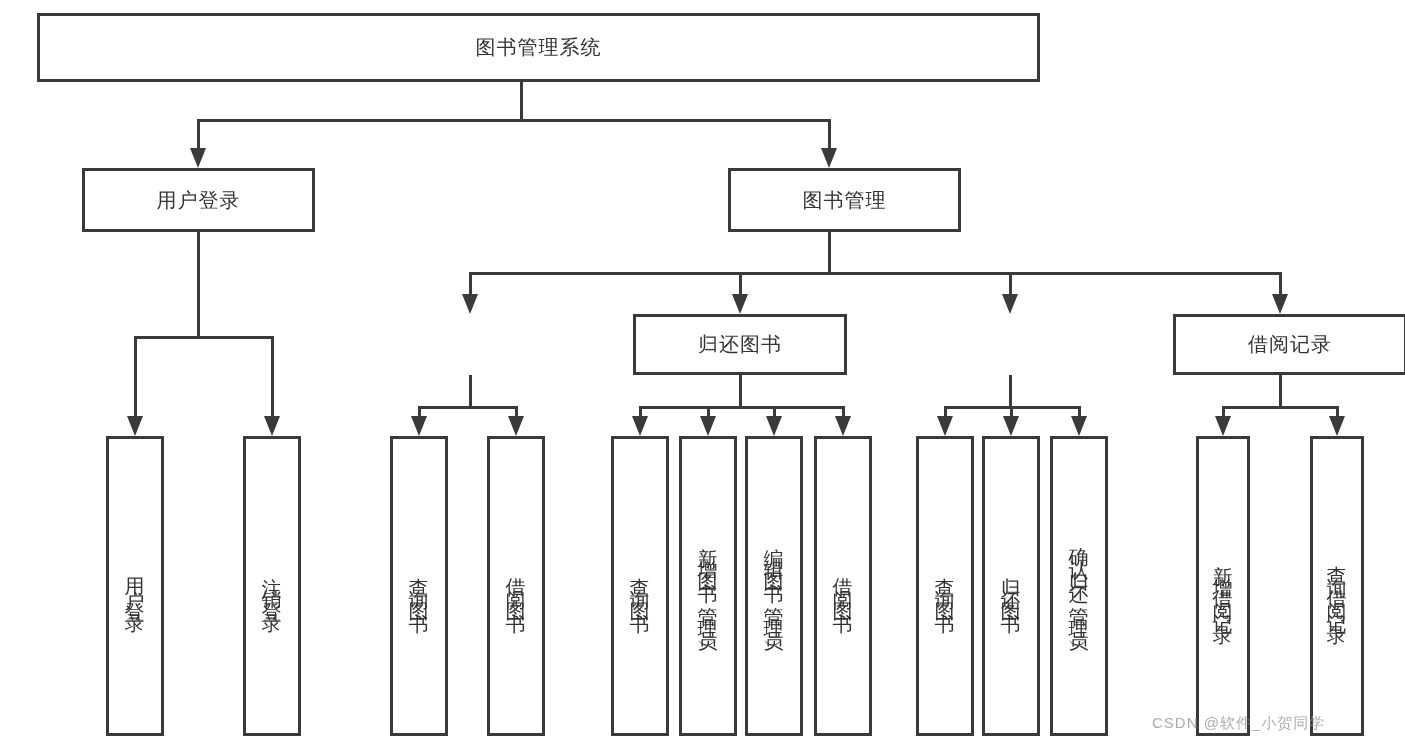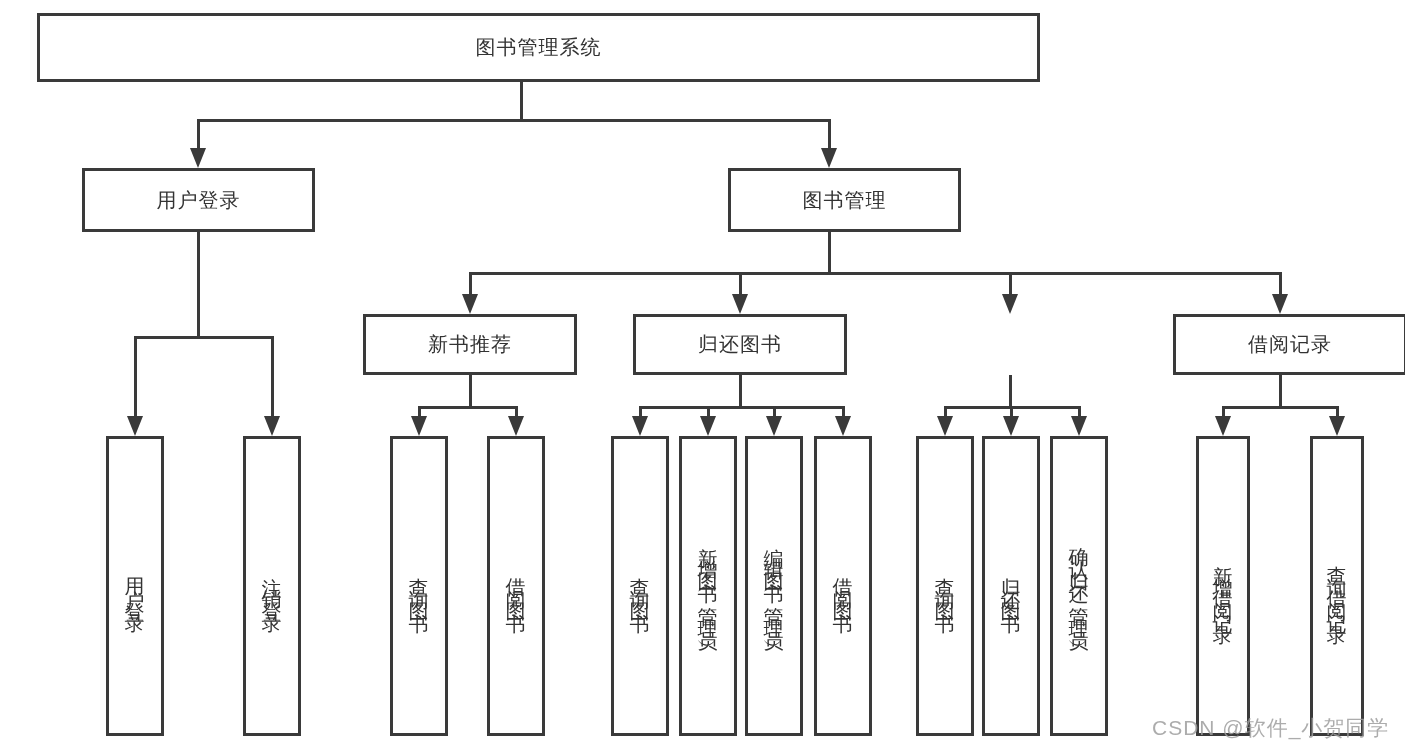--- a/index.html
+++ b/index.html
@@ -35,21 +35,21 @@
   .arrow{
     position:absolute;z-index:1;
     width:0;height:0;
     border-left:8px solid transparent;
     border-right:8px solid transparent;
     border-top:20px solid #3a3a3a;
   }
   .watermark{
     position:absolute;
     z-index:3;
-    font-size:21px;
+    font-size:15px;
     color:rgba(158,158,158,0.85);
     letter-spacing:1px;
     white-space:nowrap;
   }
 </style>
 </head>
 <body>
 
 <div id="stage">
 
@@ -82,23 +82,20 @@
   <div class="hline" style="left:469px;top:272px;width:813px;"></div>
   <div class="vline" style="left:469px;top:272px;height:24px;"></div>
   <div class="arrow" style="left:462px;top:294px;"></div>
   <div class="vline" style="left:739px;top:272px;height:24px;"></div>
   <div class="arrow" style="left:732px;top:294px;"></div>
   <div class="vline" style="left:1009px;top:272px;height:24px;"></div>
   <div class="arrow" style="left:1002px;top:294px;"></div>
   <div class="vline" style="left:1279px;top:272px;height:24px;"></div>
   <div class="arrow" style="left:1272px;top:294px;"></div>
 
-  <div class="box" style="left:363px;top:314px;width:214px;height:61px;">
-    <span>新书推荐</span>
-  </div>
   <div class="box" style="left:633px;top:314px;width:214px;height:61px;">
     <span>归还图书</span>
   </div>
   <div class="box" style="left:1173px;top:314px;width:234px;height:61px;">
     <span>借阅记录</span>
   </div>
 
   <div class="vline" style="left:469px;top:375px;height:34px;"></div>
   <div class="hline" style="left:418px;top:406px;width:100px;"></div>
   <div class="vline" style="left:418px;top:406px;height:14px;"></div>

